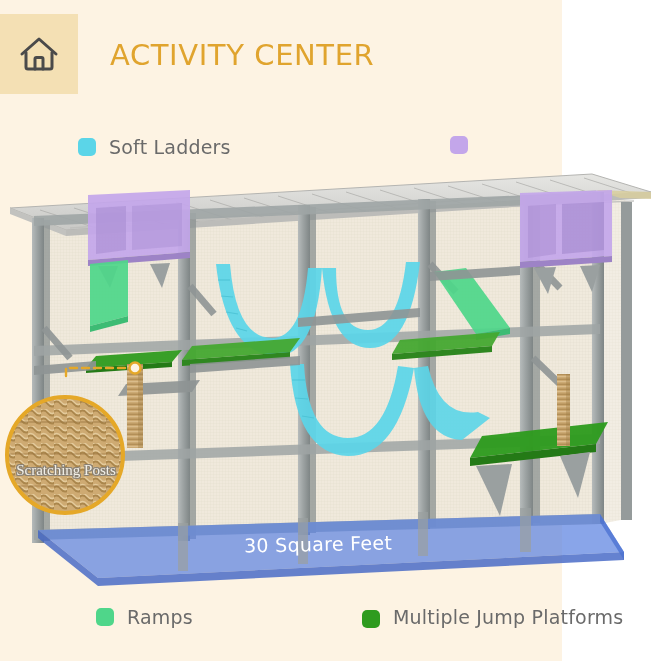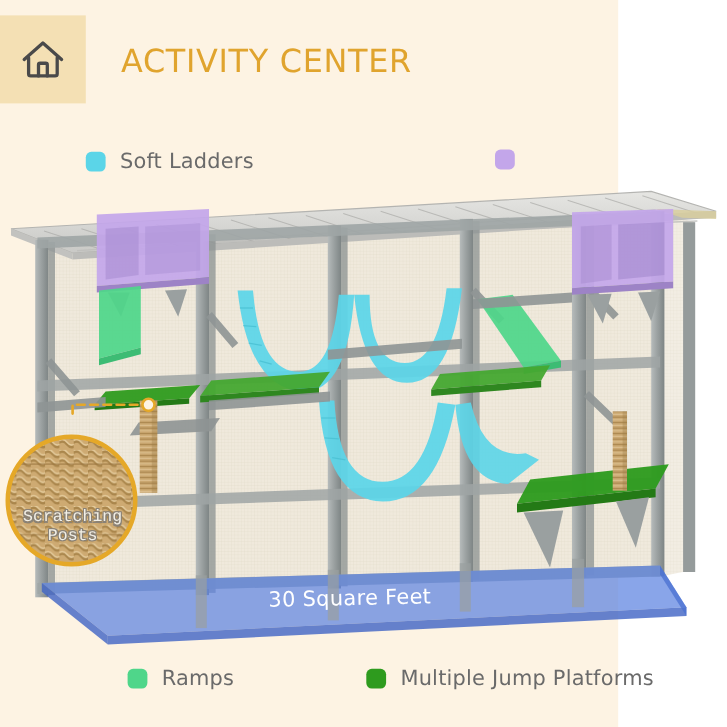--- a/index.html
+++ b/index.html
@@ -49,22 +49,22 @@
   }
   .legend-label {
     margin-left: 13px;
     font-size: 19px;
     color: #6A6A6A;
     font-family: "DejaVu Sans", sans-serif;
     letter-spacing: 0.2px;
   }
   #legend-soft-ladders { left: 78px; top: 136px; }
   #legend-resting-boxes { left: 450px; top: 136px; }
-  #legend-ramps { left: 96px; top: 606px; margin-left: 20px; }
-  #legend-jump-platforms { left: 333px; top: 606px; }
+  #legend-ramps { left: 96px; top: 606px; }
+  #legend-jump-platforms { left: 362px; top: 606px; align-items: flex-end; }
 
   
   #illustration {
     position: absolute;
     left: 0; top: 168px;
     width: 661px; height: 430px;
   }
   #illustration svg { display: block; }
 
   
@@ -76,21 +76,21 @@
   #scratching-callout svg { display: block; }
 
   #callout-caption {
     position: absolute;
     left: 12px; top: 462px;
     width: 108px;
     text-align: center;
     font-size: 15px;
     line-height: 17px;
     color: #F2EFE6;
-    font-family: Liberation Mono, monospace;
+    font-family: Liberation Serif, serif;
     text-shadow:
        1px  0   0 #8A8276, -1px  0   0 #8A8276,
        0    1px 0 #8A8276,  0   -1px 0 #8A8276,
        1px  1px 0 #8A8276, -1px -1px 0 #8A8276,
        1px -1px 0 #8A8276, -1px  1px 0 #8A8276;
     pointer-events: none;
   }
 
   #floor-area-label {
     position: absolute;

